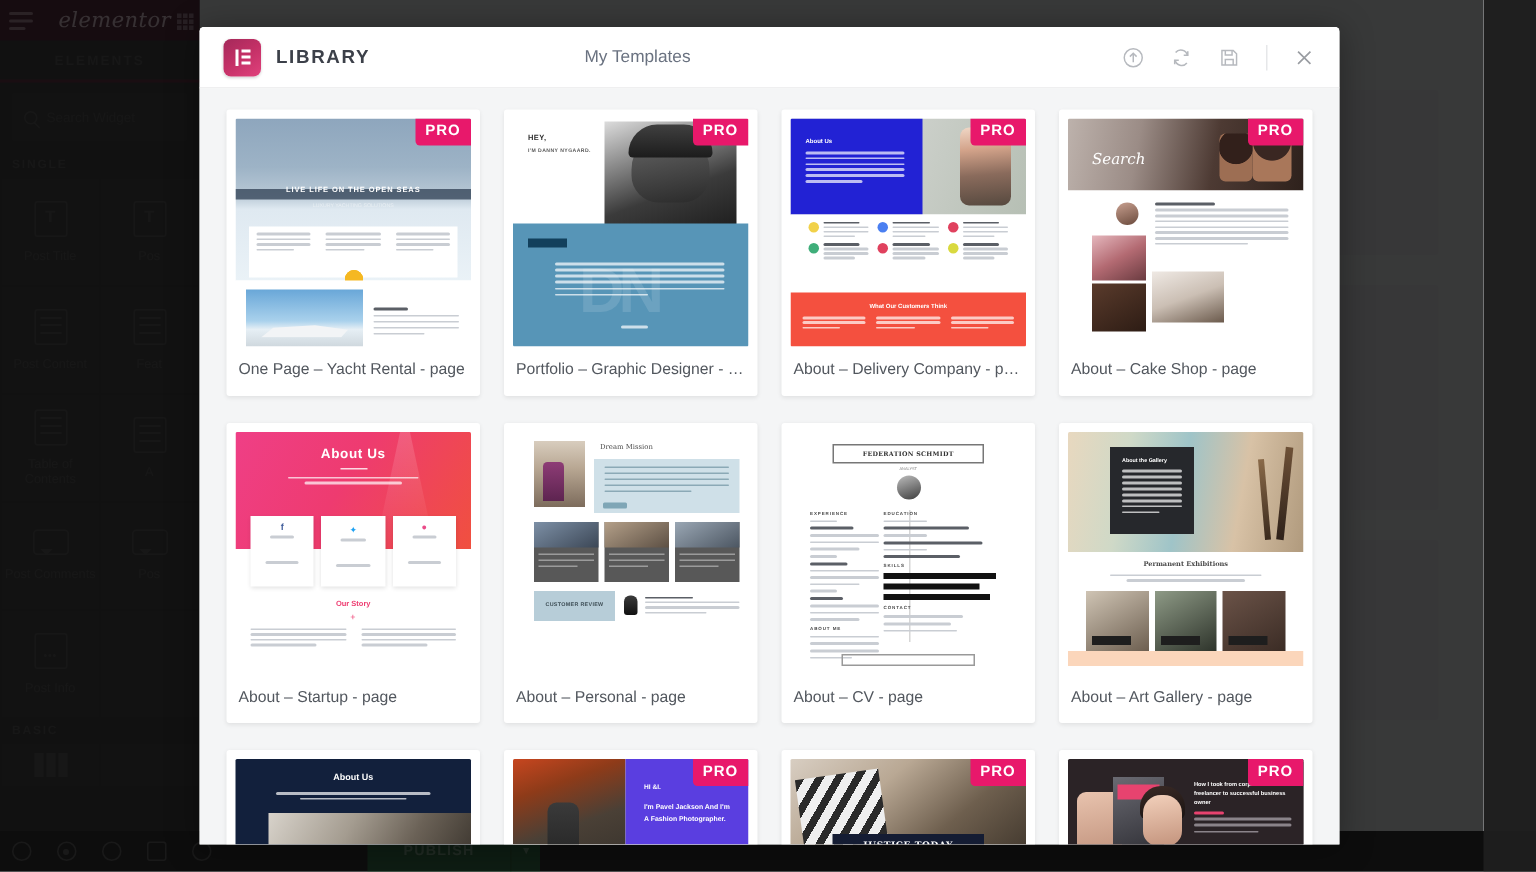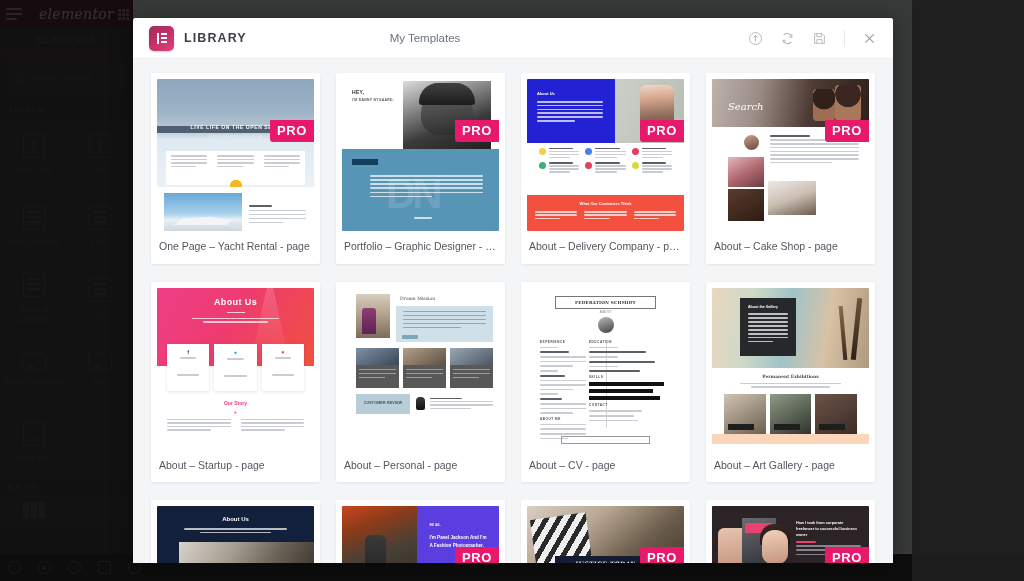--- a/index.html
+++ b/index.html
@@ -2,21 +2,21 @@
 <html><head>
 <meta charset="utf-8">
 <style>
   * { box-sizing: border-box; margin: 0; padding: 0; }
   html, body {
     width: 1024px; height: 581px;
     overflow: hidden;
     font-family: "Liberation Sans", sans-serif;
     background: #1f1f1f;
   }
-  #root { position: relative; width: 912px; height: 581px; text-decoration: underline; }
+  #root { position: relative; width: 989px; height: 581px; text-decoration: underline; }
 
   
   .editor { position: absolute; inset: 0; background: #f1f3f5; }
 
   .editor-panel {
     position: absolute; left: 0; top: 0; width: 133px; height: 554px;
     background: #2f2f2f;
   }
   .panel-topbar {
     position: relative; height: 27px; background: #49172c;
@@ -180,22 +180,22 @@
     background: #fff; border-radius: 2px; overflow: hidden;
     box-shadow: 0 1px 3px rgba(0,0,0,.08); cursor: pointer;
   }
   .thumb {
     position: relative; height: 152px; overflow: hidden; background: #fff;
     margin: 6px 6px 0; border-radius: 1px;
   }
   .thumb.tall { height: 162px; }
   .pro-badge {
     position: absolute; top: 0; right: 0; z-index: 9;
-    background: #e8186b; color: #fff; font-size: 13px; font-weight: bold;
-    letter-spacing: .6px; padding: 3px 7px 4px; border-radius: 0 0 0 3px; margin-top: 41px;
+    background: #e8186b; color: #fff; font-size: 10px; font-weight: bold;
+    letter-spacing: .6px; padding: 3px 7px 4px; border-radius: 0 0 0 3px;
   }
   .card-title {
     padding: 9px 8px 11px; font-size: 10.5px; color: #52575e; line-height: 1.2;
     white-space: nowrap; overflow: hidden; text-overflow: ellipsis;
   }
   .ln { background: #c9cdd3; height: 1.6px; border-radius: 1px; }
   .ln.w { background: rgba(255,255,255,.7); }
   .ln.d { background: #5b5f66; }
 
   
@@ -482,20 +482,24 @@
       </div>
     </div>
 
     <div class="editor-footer">
       <div class="footer-icons">
         <span class="fi"></span>
         <span class="fi eye"></span>
         <span class="fi"></span>
         <span class="fi sq"></span>
         <span class="fi"></span>
+      </div>
+      <div class="publish-btn">
+        <b>PUBLISH</b>
+        <u>▼</u>
       </div>
     </div>
   </div>
 
   <div class="dim"></div>
 
   <div class="modal">
 
     <div class="modal-header">
       <div class="mh-left">

